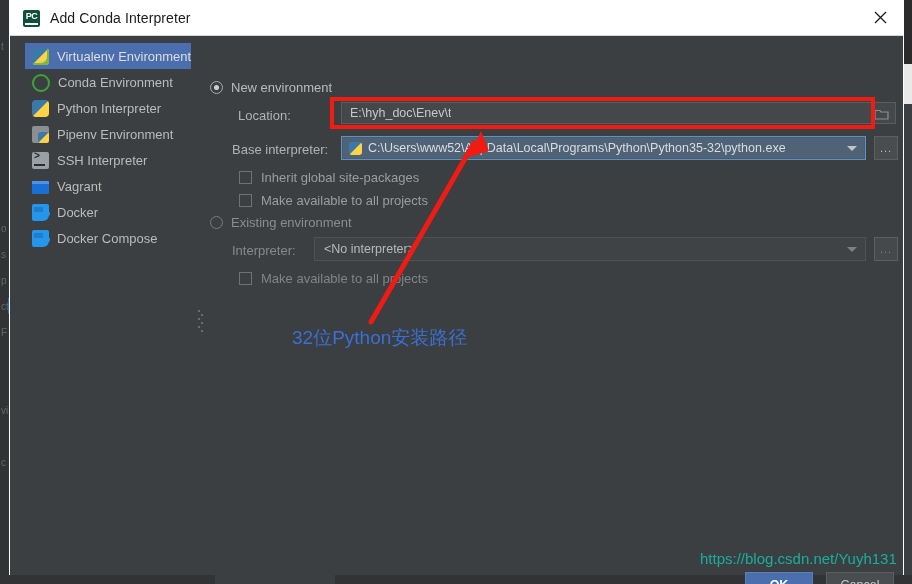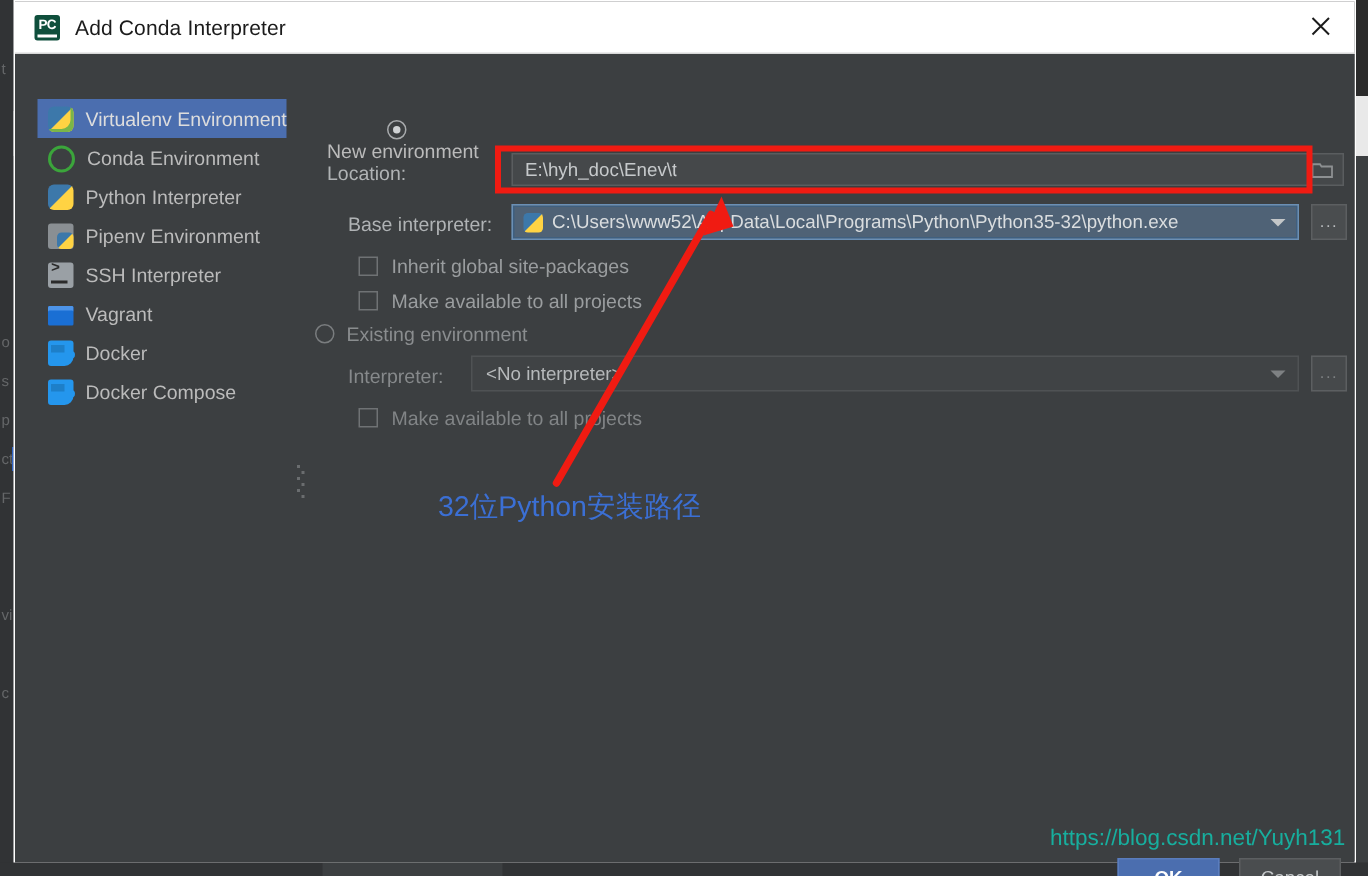--- a/index.html
+++ b/index.html
@@ -40,21 +40,21 @@
              display:flex;align-items:center;justify-content:center;cursor:default;}
   #close-btn svg{display:block;}
 
   
   #body{position:relative;height:539px;background:#3c3f41;}
 
   
   #sidebar{position:absolute;left:15px;top:7px;width:166px;height:470px;}
   .side-item{display:flex;align-items:center;height:26px;padding-left:7px;
              border-radius:0;cursor:default;}
-  .side-item.sel{background:#4b6eaf;margin-top:23px;}
+  .side-item.sel{background:#4b6eaf;}
   .side-ico{width:17px;height:17px;margin-right:8px;flex:none;position:relative;}
   .side-lbl{font-size:13px;color:#bbbbbb;white-space:nowrap;}
   .side-item.sel .side-lbl{color:#dddddd;}
 
   
   .ic-py{background:linear-gradient(135deg,#3c78aa 0 48%,#ffd343 52% 100%);
          border-radius:4px;}
   .ic-py.venv{background:linear-gradient(135deg,#3c78aa 0 48%,#ffd343 52% 100%);
          box-shadow:inset -4px -4px 0 -2px #7ab648;}
   .ic-conda{border:2.5px solid #3ba53b;border-radius:50%;background:transparent;
@@ -236,26 +236,26 @@
         <i></i>
           <i></i>
           <i></i>
           <i></i>
           <i></i>
           <i></i>
       </div>
 
       <div id="pane">
 
-        <div class="radio-row" style="left:4px;top:44px;flex-direction:column;">
+        <div class="radio-row" style="left:4px;top:44px;">
           <span class="radio on"></span>
           <span class="radio-lbl">New environment</span>
         </div>
 
-        <div class="field-lbl" style="left:12px;top:72px;">Location:</div>
+        <div class="field-lbl" style="left:32px;top:72px;">Location:</div>
         <div class="txtbox" style="left:135px;top:66px;width:555px;">
           <span class="val">E:\hyh_doc\Enev\t</span>
           <span class="browse-ico">
             <svg width="15" height="12" viewBox="0 0 15 12">
               <path d="M1 3 L1 10 L14 10 L14 3 L7 3 L6 1.5 L1 1.5 Z" fill="none" stroke="#8d9092" stroke-width="1.2"></path>
             </svg>
           </span>
         </div>
 
         <div class="field-lbl" style="left:26px;top:106px;">Base interpreter:</div>

